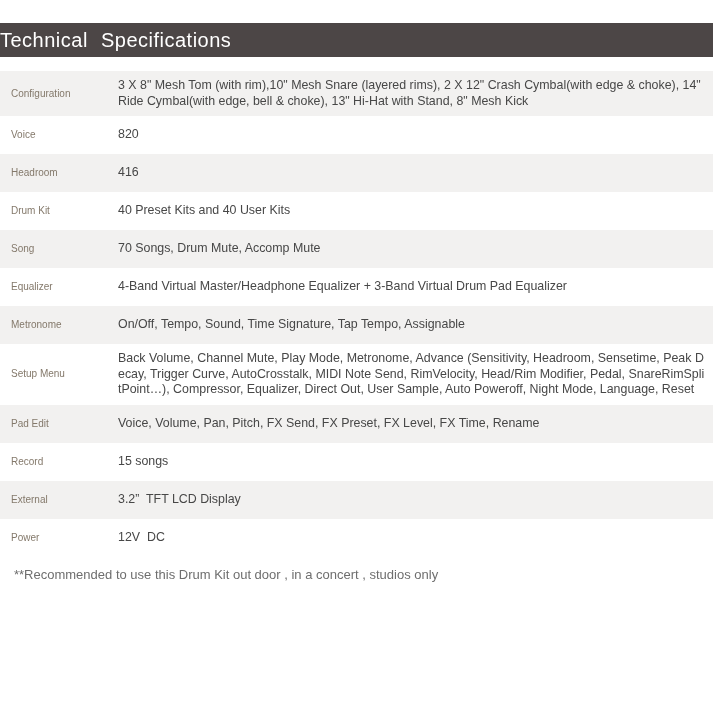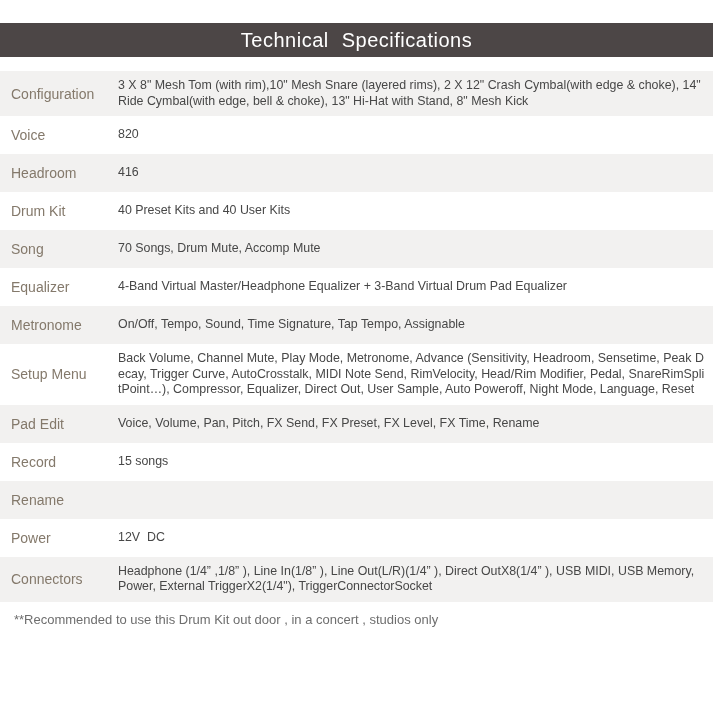--- a/index.html
+++ b/index.html
@@ -11,37 +11,36 @@
     font-family: "Liberation Sans", "DejaVu Sans", sans-serif;
     overflow: hidden;
   }
   .title-bar {
     margin-top: 23px;
     height: 34px;
     background: #4c4646;
     color: #ffffff;
     display: flex;
     align-items: center;
-    justify-content: center;
     font-size: 20px;
     letter-spacing: 0.5px;
     word-spacing: 7px;
   }
   .spec-table { margin-top: 14px; width: 713px; }
   .row {
     display: flex;
     align-items: center;
     min-height: 38px;
     background: #ffffff;
   }
   .row:nth-child(odd) { background: #f2f1f0; }
   .label {
     flex: 0 0 107px;
     padding-left: 11px;
-    font-size: 14px;
+    font-size: 10px;
     color: #84796b;
     line-height: 16px;
   }
   .value {
     flex: 1 1 auto;
     padding: 7px 8px 7px 0;
     font-size: 12.4px;
     color: #474747;
     line-height: 15.5px;
     white-space: pre-wrap;
@@ -98,27 +97,24 @@
     </div>
     <div class="row">
       <div class="label">Pad Edit</div>
       <div class="value">Voice, Volume, Pan, Pitch, FX Send, FX Preset, FX Level, FX Time, Rename</div>
     </div>
     <div class="row">
       <div class="label">Record</div>
       <div class="value">15 songs</div>
     </div>
     <div class="row">
-      <div class="label">Rename</div>
+      <div class="label">External</div>
+      <div class="value">3.2”  TFT LCD Display</div>
     </div>
     <div class="row">
       <div class="label">Power</div>
       <div class="value">12V  DC</div>
-    </div>
-    <div class="row">
-      <div class="label">Connectors</div>
-      <div class="value">Headphone (1/4” ,1/8” ), Line In(1/8” ), Line Out(L/R)(1/4” ), Direct OutX8(1/4” ), USB MIDI, USB Memory, Power, External TriggerX2(1/4"), TriggerConnectorSocket</div>
     </div>
   </div>
 
   <div class="footnote">**Recommended to use this Drum Kit out door , in a concert , studios only</div>
 
 </div>
 
 </body></html>

